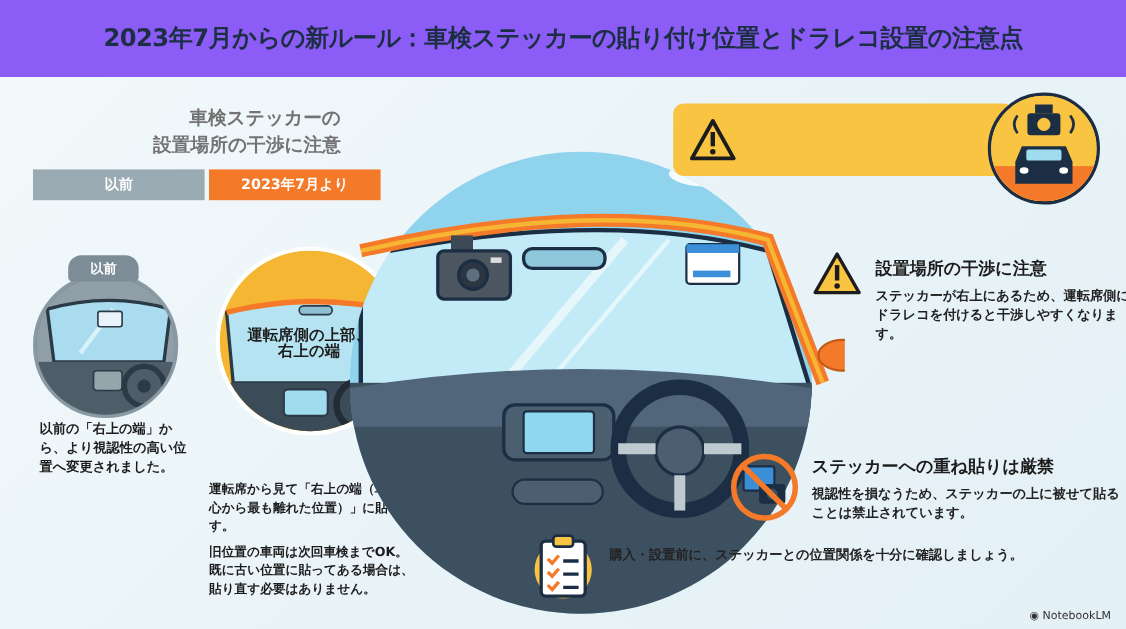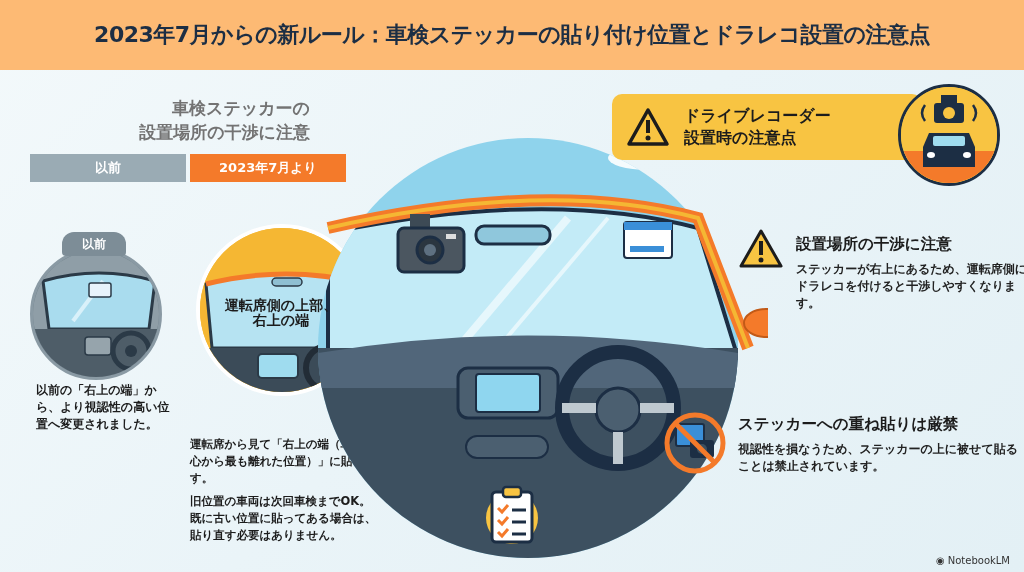--- a/index.html
+++ b/index.html
@@ -5,21 +5,21 @@
   * { box-sizing: border-box; margin: 0; padding: 0; }
   html, body { width: 1024px; height: 572px; overflow: hidden; }
   body {
     font-family: "DejaVu Sans", "Liberation Sans", sans-serif;
     background: linear-gradient(135deg, #f3f9fb 0%, #eaf4f8 50%, #e3f0f5 100%);
     color: #1f2a33;
     position: relative;
   }
   .header {
     position: absolute; left: 0; top: 0; width: 1024px; height: 70px;
-    background: #fdba74;
+    background: #8b5cf6;
     display: flex; align-items: center; justify-content: center;
   }
   .header h1 {
     font-size: 22px; font-weight: bold; color: #1c2e44; letter-spacing: -0.5px;
   }
 
   
   .left-title {
     position: absolute; left: 60px; top: 96px; width: 250px;
     text-align: right; font-size: 17px; font-weight: bold; line-height: 24px; color: #737373;
@@ -179,24 +179,20 @@
     </g>
   </svg>
 </div>
 
 <div class="dashcam-banner">
   <svg width="44" height="40" viewBox="0 0 44 40">
     <path d="M22 3 L41 37 L3 37 Z" fill="none" stroke="#1c1c1c" stroke-width="3.5" stroke-linejoin="round"></path>
     <rect x="20" y="13" width="4" height="13" fill="#1c1c1c"></rect>
     <circle cx="22" cy="31" r="2.5" fill="#1c1c1c"></circle>
   </svg>
-  <div class="txt">
-    <div>ドライブレコーダー</div>
-    <div>設置時の注意点</div>
-  </div>
 </div>
 <div class="dashcam-circle">
   <svg width="96" height="96" viewBox="0 0 96 96">
     <rect width="96" height="96" fill="#f8c442"></rect>
     <rect x="0" y="64" width="96" height="32" fill="#f47a2a"></rect>
     <rect x="40" y="8" width="16" height="8" fill="#1c2e44"></rect>
     <rect x="33" y="16" width="30" height="20" rx="3" fill="#1c2e44"></rect>
     <circle cx="48" cy="26" r="6" fill="#f8c442"></circle>
     <path d="M24 18 Q18 26 24 34 M72 18 Q78 26 72 34" stroke="#1c2e44" stroke-width="2.5" fill="none"></path>
     <path d="M28 46 L68 46 L74 60 L74 80 L22 80 L22 60 Z" fill="#1c2e44"></path>
@@ -234,19 +230,20 @@
 
 <div class="info-block" style="left:484px; top:484px;">
   <svg style="position:absolute; left:0; top:0;" width="56" height="62" viewBox="0 0 56 62">
     <circle cx="28" cy="34" r="26" fill="#f8c442"></circle>
     <rect x="8" y="8" width="40" height="50" rx="4" fill="#fff" stroke="#1c2e44" stroke-width="3"></rect>
     <rect x="19" y="3" width="18" height="10" rx="3" fill="#f8c442" stroke="#1c2e44" stroke-width="2.5"></rect>
     <path d="M14 24 l4 4 l6 -7 M14 36 l4 4 l6 -7 M14 48 l4 4 l6 -7" stroke="#f47a2a" stroke-width="3" fill="none"></path>
     <path d="M28 26 h14 M28 38 h14 M28 50 h14" stroke="#1c2e44" stroke-width="3"></path>
   </svg>
   <div style="position:absolute; left:70px; top:12px; width:460px;">
+    <div class="info-body">購入・設置前に、ステッカーとの位置関係を十分に確認しましょう。</div>
   </div>
 </div>
 
 <div class="brand">
   <span>◉</span>
   <span>NotebookLM</span>
 </div>
 
 </body></html>

